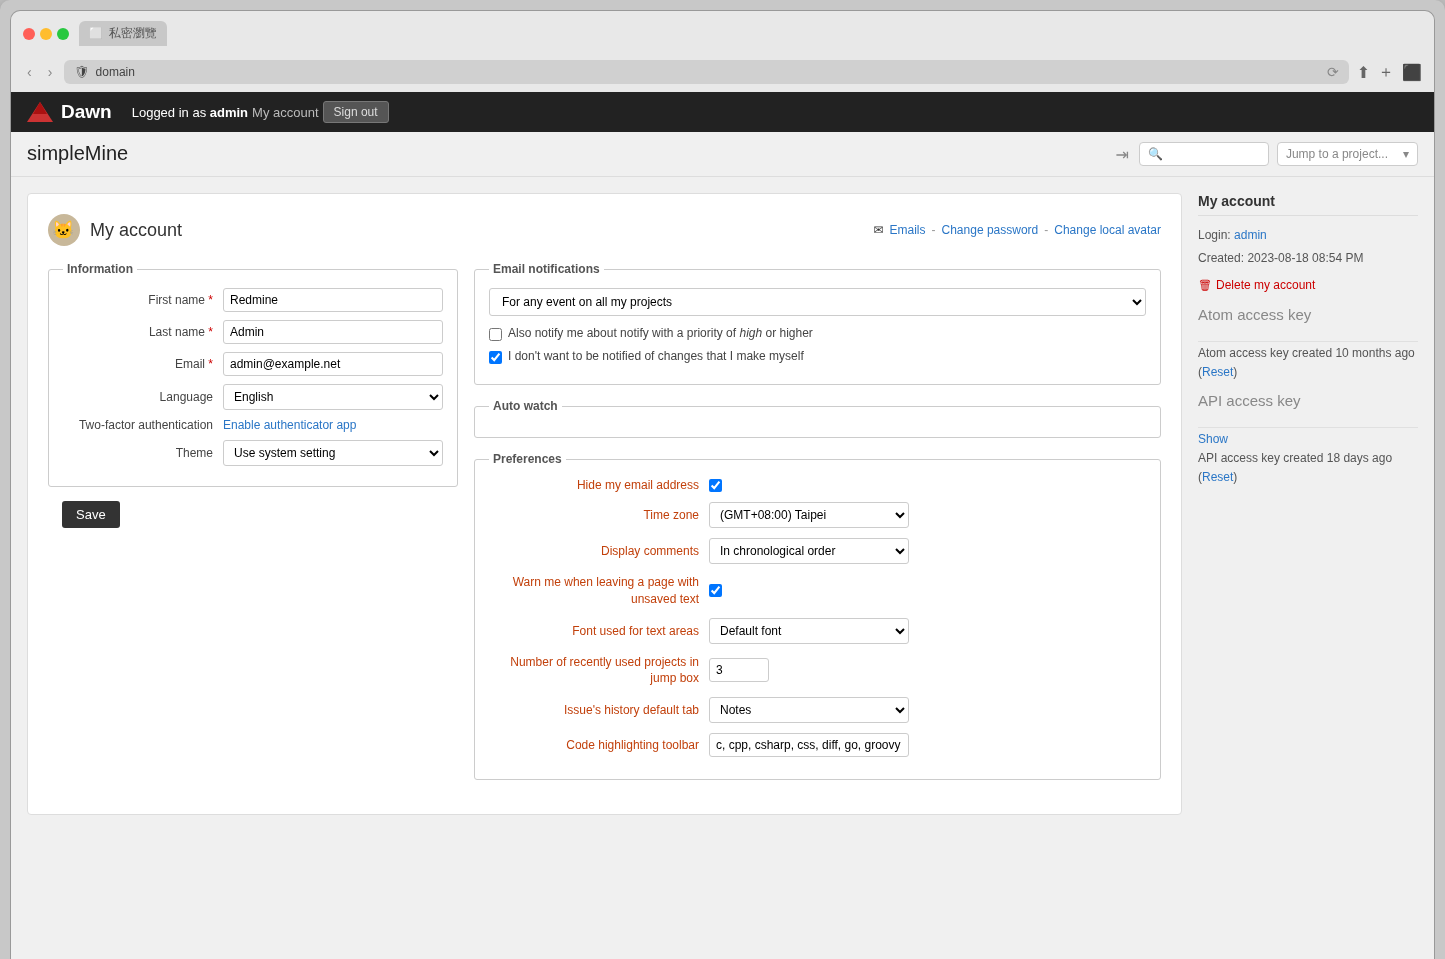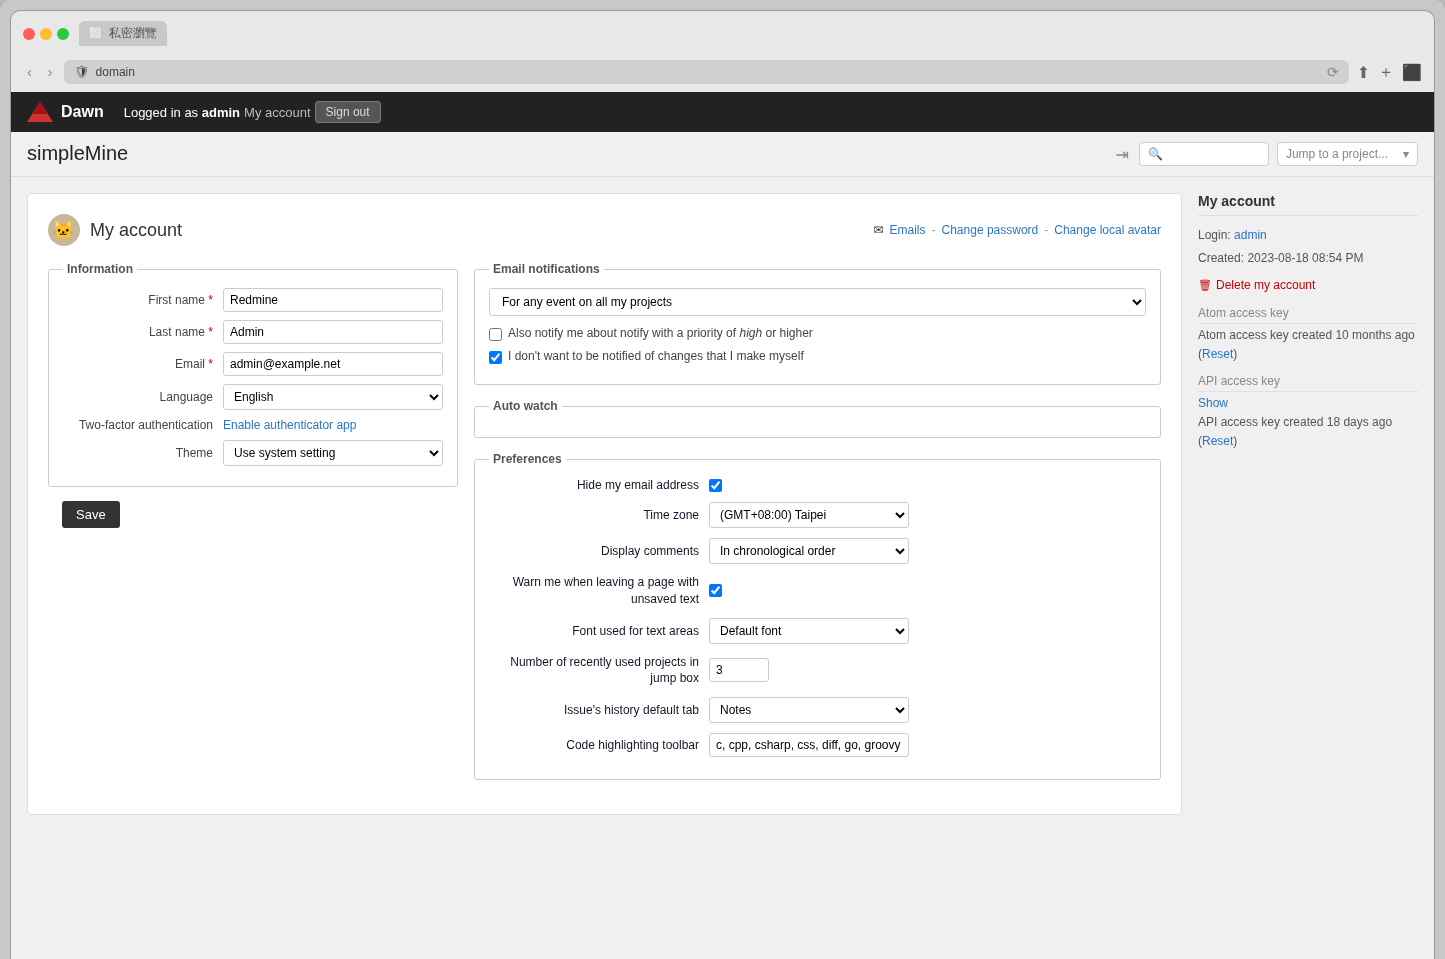--- a/index.html
+++ b/index.html
@@ -85,21 +85,21 @@
     }
     .brand {
       display: flex; align-items: center; gap: 6px;
       margin-right: 20px;
     }
     .brand-logo {
       width: 30px; height: 24px;
     }
     .brand-name {
       color: #fff;
-      font-size: 16px;
+      font-size: 19px;
       font-weight: bold;
     }
     .nav-links {
       display: flex; gap: 2px; flex: 1;
     }
     .nav-link {
       color: #bbb;
       padding: 8px 10px;
       font-size: 13px;
       cursor: pointer;
@@ -293,21 +293,21 @@
     .pref-row {
       display: flex;
       align-items: center;
       margin-bottom: 10px;
     }
     .pref-label {
       text-align: right;
       width: 220px;
       padding-right: 10px;
       font-size: 12px;
-      color: #0f172a;
+      color: #c2410c;
       flex-shrink: 0;
     }
     .pref-select {
       width: 200px;
       padding: 4px 6px;
       border: 1px solid #ccc;
       border-radius: 3px;
       font-size: 12px;
       background: #fff;
     }
@@ -332,26 +332,26 @@
       font-size: 14px;
       font-weight: bold;
       color: #333;
       margin-bottom: 10px;
       padding-bottom: 6px;
       border-bottom: 1px solid #ddd;
     }
     .sidebar-info { font-size: 12px; color: #555; line-height: 1.6; }
     .sidebar-link { color: #2a76c6; text-decoration: none; cursor: pointer; }
     .sidebar-label {
-      font-size: 12px;
+      font-size: 15px;
       color: #888;
       margin-top: 10px;
       margin-bottom: 2px;
       border-bottom: 1px solid #e0e0e0;
-      padding-bottom: 3px;
+      padding-bottom: 18px;
     }
     .delete-link {
       color: #cc0000; text-decoration: none; cursor: pointer; font-size: 12px;
       display: flex; align-items: center; gap: 4px;
     }
     .trash-icon { font-size: 11px; }
 
     
     .layout-wrapper {
       background: #c8c8c8;

